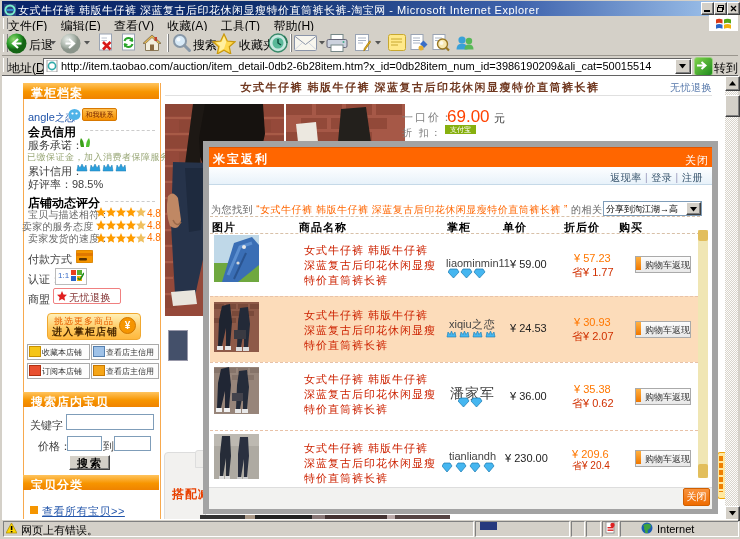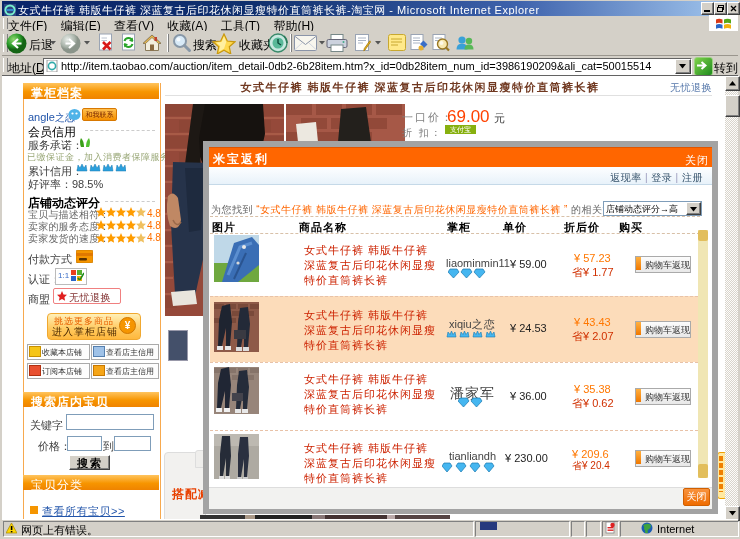--- a/index.html
+++ b/index.html
@@ -206,42 +206,42 @@
 <div class="ab" style="left:23px;top:83px;width:136px;height:436px;border-left:1px solid #F7A94E;border-right:1px solid #F7A94E;background:#fff"></div>
 <div class="ab" style="left:23px;top:83px;width:136px;height:16px;background:linear-gradient(#FFC45E,#F79500 55%,#EF8300)"></div>
 <div class="ab" style="left:31px;top:85px;font-size:12px;font-weight:bold;color:#fff;letter-spacing:1px">掌柜档案</div>
 <div class="ab" style="left:28px;top:111px;font-size:11px;color:#2255AA">angle<span style="font-size:10px">之恋</span></div>
 <svg class="ab" style="left:68px;top:108px" width="13" height="13">
       <ellipse cx="6.5" cy="6.5" rx="6" ry="5.5" fill="#4FB3E8"></ellipse>
       <circle cx="4.5" cy="5.5" r="1.1" fill="#fff"></circle>
       <circle cx="8.5" cy="5.5" r="1.1" fill="#fff"></circle>
     </svg>
 <div class="ab" style="left:82px;top:108px;width:33px;height:11px;background:linear-gradient(#FFC050,#F59000);border:1px solid #D87800;border-radius:2px;color:#7a2800;font-size:7px;line-height:11px;text-align:center;overflow:hidden;white-space:nowrap">和我联系</div>
-<div class="ab" style="left:28px;top:124px;font-size:12px;font-weight:normal">会员信用</div>
+<div class="ab" style="left:28px;top:124px;font-size:12px;font-weight:bold">会员信用</div>
 <div class="ab" style="left:85px;top:130px;width:70px;border-top:1px dashed #ccc"></div>
 <div class="ab" style="left:28px;top:138px;font-size:11px;color:#404040">服务承诺：</div>
 <svg class="ab" style="left:78px;top:136px" width="14" height="13">
       <path d="M3 11 Q1 6 3 2 Q6 5 6 11 Z" fill="#3aa018"></path>
       <path d="M11 11 Q13 6 11 2 Q8 5 8 11 Z" fill="#52c030"></path>
     </svg>
 <div class="ab" style="left:27px;top:151px;font-size:9px;color:#9aa878;white-space:nowrap;letter-spacing:0.5px">已缴保证金，加入消费者保障服务</div>
 <div class="ab" style="left:28px;top:164px;font-size:11px;color:#404040">累计信用：</div>
 <svg class="ab" style="left:76px;top:162px" width="50" height="12">
 <g fill="#2AA0DD" stroke="#1878b0" stroke-width="0.5">
         <path d="M1 9 L2 3 L4 6 L6 2 L8 6 L10 3 L11 9 Z"></path>
         <path d="M14 9 L15 3 L17 6 L19 2 L21 6 L23 3 L24 9 Z"></path>
         <path d="M27 9 L28 3 L30 6 L32 2 L34 6 L36 3 L37 9 Z"></path>
         <path d="M40 9 L41 3 L43 6 L45 2 L47 6 L49 3 L50 9 Z"></path>
       </g>
     </svg>
 <div class="ab" style="left:28px;top:177px;font-size:11px;color:#404040">好评率：98.5%</div>
 <div class="ab" style="left:28px;top:195px;font-size:12px;font-weight:bold">店铺动态评分</div>
 <div class="ab" style="left:105px;top:201px;width:50px;border-top:1px dashed #ccc"></div>
 <div class="ab" style="left:28px;top:208px;font-size:10px;color:#666;letter-spacing:0.2px">宝贝与描述相符：</div>
-<div class="ab" style="left:28px;top:220px;font-size:10px;color:#666;letter-spacing:0.2px">卖家的服务态度：</div>
+<div class="ab" style="left:22px;top:220px;font-size:10px;color:#666;letter-spacing:0.2px">卖家的服务态度：</div>
 <div class="ab" style="left:28px;top:232px;font-size:10px;color:#666;letter-spacing:0.2px">卖家发货的速度：</div>
 <svg class="ab" style="left:96px;top:207px" width="62" height="38">
 <defs>
         <path id="st" d="M5 0 L6.5 3.4 L10 3.8 L7.4 6.2 L8.1 9.7 L5 7.9 L1.9 9.7 L2.6 6.2 L0 3.8 L3.5 3.4 Z"></path>
       </defs>
 <g fill="#FF9C00">
         <use href="#st" x="0" y="0"></use>
         <use href="#st" x="10" y="0"></use>
         <use href="#st" x="20" y="0"></use>
         <use href="#st" x="30" y="0"></use>
@@ -283,21 +283,21 @@
     </svg>
 <div class="ab" style="left:28px;top:292px;font-size:11px;color:#404040">商盟：</div>
 <div class="ab" style="left:53px;top:288px;width:66px;height:14px;background:#fff;border:1px solid #F08080;border-radius:2px"></div>
 <svg class="ab" style="left:57px;top:291px" width="10" height="10">
       <path d="M5 0 L6.5 3.4 L10 3.8 L7.4 6.2 L8.1 9.7 L5 7.9 L1.9 9.7 L2.6 6.2 L0 3.8 L3.5 3.4 Z" fill="#E02020"></path>
     </svg>
 <div class="ab" style="left:69px;top:291px;font-size:10px;color:#803030;letter-spacing:0.5px">无忧退换</div>
 
 <div class="ab" style="left:47px;top:313px;width:92px;height:25px;border:1px solid #F0A830;border-radius:4px;background:linear-gradient(#FFF0B8,#FFC95E 60%,#FFB83D)"></div>
 <div class="ab" style="left:54px;top:315px;font-size:9px;color:#E86000;letter-spacing:1px">挑选更多商品</div>
-<div class="ab" style="left:52px;top:325px;font-size:10px;font-weight:normal;color:#4a2800;letter-spacing:1px">进入掌柜店铺</div>
+<div class="ab" style="left:52px;top:325px;font-size:10px;font-weight:bold;color:#4a2800;letter-spacing:1px">进入掌柜店铺</div>
 <svg class="ab" style="left:119px;top:317px" width="17" height="17">
       <circle cx="8.5" cy="8.5" r="8" fill="#F59500" stroke="#D07800" stroke-width="1"></circle>
       <text x="8.5" y="12" font-size="10" font-weight="bold" fill="#fff" text-anchor="middle" font-family="Liberation Sans">¥</text>
     </svg>
 
 <div class="ab" style="left:27px;top:344px;width:61px;height:14px;background:#fdfdfd;border:1px solid #aaa"></div>
 <div class="ab" style="left:29px;top:346px;width:10px;height:9px;background:#F5C518;border:1px solid #c89000"></div>
 <div class="ab" style="left:42px;top:347px;font-size:8px;color:#333;white-space:nowrap">收藏本店铺</div>
 <div class="ab" style="left:91px;top:344px;width:66px;height:14px;background:#fdfdfd;border:1px solid #aaa"></div>
 <div class="ab" style="left:93px;top:346px;width:10px;height:9px;background:#9FC2E8;border:1px solid #5580b0"></div>
@@ -313,21 +313,21 @@
 <div class="ab" style="left:31px;top:394px;font-size:12px;font-weight:bold;color:#fff;letter-spacing:1px">搜索店内宝贝</div>
 <div class="ab" style="left:30px;top:418px;font-size:11px;color:#404040">关键字：</div>
 <div class="ab" style="left:66px;top:414px;width:86px;height:14px;background:#fff;border:1px solid #7F9DB9"></div>
 <div class="ab" style="left:38px;top:439px;font-size:11px;color:#404040">价格：</div>
 <div class="ab" style="left:67px;top:436px;width:33px;height:13px;background:#fff;border:1px solid #7F9DB9"></div>
 <div class="ab" style="left:103px;top:439px;font-size:11px;color:#404040">到</div>
 <div class="ab" style="left:114px;top:436px;width:35px;height:13px;background:#fff;border:1px solid #7F9DB9"></div>
 <div class="ab btn3d" style="left:69px;top:455px;width:39px;height:13px"></div>
 <div class="ab" style="left:77px;top:456px;font-size:11px;font-weight:bold;letter-spacing:2px">搜索</div>
 <div class="ab" style="left:23px;top:475px;width:136px;height:15px;background:linear-gradient(#FFC45E,#F79500 55%,#EF8300)"></div>
-<div class="ab" style="left:31px;top:477px;font-size:12px;font-weight:normal;color:#fff;letter-spacing:1px">宝贝分类</div>
+<div class="ab" style="left:31px;top:477px;font-size:12px;font-weight:bold;color:#fff;letter-spacing:1px">宝贝分类</div>
 <div class="ab" style="left:30px;top:506px;width:8px;height:8px;background:#F59500"></div>
 <div class="ab" style="left:42px;top:504px;font-size:11px;color:#2255AA;text-decoration:underline;letter-spacing:0.5px">查看所有宝贝&gt;&gt;</div>
 
 <div class="ab" style="left:165px;top:80px;width:510px;height:13px;text-align:center;font-size:11px;font-weight:bold;color:#703820;letter-spacing:1.5px;white-space:nowrap">女式牛仔裤 韩版牛仔裤 深蓝复古后印花休闲显瘦特价直筒裤长裤</div>
 <div class="ab" style="left:670px;top:81px;font-size:10px;color:#5577AA;letter-spacing:0.5px">无忧退换</div>
 <div class="ab" style="left:165px;top:95px;width:547px;border-top:1px solid #E0E0E0"></div>
 
 <svg class="ab" style="left:165px;top:104px" width="119" height="212" viewBox="0 0 119 212">
 <rect width="119" height="212" fill="#95493A"></rect>
 <g fill="#8E4636">
@@ -415,21 +415,21 @@
 
 <div class="ab" style="left:209px;top:147px;width:503px;height:20px;background:#FF6600;border-top:1px solid #E05500;border-bottom:1px solid #E05500"></div>
 <div class="ab" style="left:213px;top:151px;font-size:12px;font-weight:bold;color:#fff;letter-spacing:2px">米宝返利</div>
 <div class="ab" style="left:685px;top:153px;font-size:11px;color:#fff;letter-spacing:1px">关闭</div>
 
 <div class="ab" style="left:209px;top:167px;width:503px;height:17px;background:linear-gradient(#FDFEFF,#E8F2FA);border-bottom:1px solid #C5D9E8"></div>
 <div class="ab" style="left:209px;top:171px;width:494px;text-align:right;font-size:10px;color:#35526B;letter-spacing:0.5px">返现率 <span style="color:#99b">|</span> 登录 <span style="color:#99b">|</span> 注册</div>
 
 <div class="ab" style="left:211px;top:203px;width:392px;height:12px;font-size:10px;color:#666;white-space:nowrap;overflow:hidden;letter-spacing:0.5px">为您找到 <span style="color:#FF6600">“女式牛仔裤 韩版牛仔裤 深蓝复古后印花休闲显瘦特价直筒裤长裤 ”</span> 的相关返利商品共  件</div>
 <div class="ab" style="left:603px;top:201px;width:97px;height:13px;background:#fff;border:1px solid #7F9DB9"></div>
-<div class="ab" style="left:606px;top:203px;font-size:9px;color:#000;white-space:nowrap;overflow:hidden;width:78px">店铺动态评分→高</div>
+<div class="ab" style="left:606px;top:203px;font-size:9px;color:#000;white-space:nowrap;overflow:hidden;width:78px">分享到淘江湖→高</div>
 <div class="ab btn3d" style="left:686px;top:202px;width:13px;height:11px">
       <svg class="ab" style="left:3px;top:4px" width="7" height="5">
         <path d="M0 0 L7 0 L3.5 4.5 Z" fill="#000"></path>
       </svg>
     </div>
 
 <div class="ab" style="left:210px;top:216px;width:490px;border-top:1px dashed #D8C0A8"></div>
 <div class="ab" style="left:212px;top:220px;font-size:11px;font-weight:bold;letter-spacing:1px">图片</div>
 <div class="ab" style="left:299px;top:220px;font-size:11px;font-weight:bold;letter-spacing:1px">商品名称</div>
 <div class="ab" style="left:447px;top:220px;font-size:11px;font-weight:bold;letter-spacing:1px">掌柜</div>
@@ -495,21 +495,21 @@
 <div class="ab" style="left:449px;top:317px;font-size:11px;color:#444">xiqiu<span style="letter-spacing:1px">之恋</span></div>
 <svg class="ab" style="left:446px;top:329px" width="52" height="11">
 <g fill="#45B6F0" stroke="#1878B0" stroke-width="0.6">
           <path d="M1 8 L2 3 L4 5.5 L5.5 2 L7 5.5 L9 3 L10 8 Z"></path>
           <path d="M14 8 L15 3 L17 5.5 L18.5 2 L20 5.5 L22 3 L23 8 Z"></path>
           <path d="M27 8 L28 3 L30 5.5 L31.5 2 L33 5.5 L35 3 L36 8 Z"></path>
           <path d="M40 8 L41 3 L43 5.5 L44.5 2 L46 5.5 L48 3 L49 8 Z"></path>
         </g>
       </svg>
 <div class="ab" style="left:510px;top:322px;font-size:11px;color:#222">¥ 24.53</div>
-<div class="ab" style="left:574px;top:316px;font-size:11px;color:#FF7700">¥ 43.43</div>
+<div class="ab" style="left:574px;top:316px;font-size:11px;color:#FF7700">¥ 30.93</div>
 <div class="ab" style="left:572px;top:329px;font-size:11px;color:#D03000">省¥ 2.07</div>
 <div class="ab" style="left:635px;top:321px;width:54px;height:15px;background:linear-gradient(#FCFCFC,#E8E8E8);border:1px solid #AAA"></div>
 <div class="ab" style="left:636px;top:322px;width:5px;height:13px;background:linear-gradient(#FFB040,#F07800)"></div>
 <div class="ab" style="left:645px;top:324px;font-size:9px;color:#333;white-space:nowrap">购物车返现</div>
 
 <svg class="ab" style="left:214px;top:367px" width="45" height="47" viewBox="0 0 45 47">
 <rect width="45" height="47" fill="#97857A"></rect>
 <g fill="#86746A">
           <rect x="0" y="1" width="10" height="5"></rect>
           <rect x="12" y="1" width="10" height="5"></rect>

